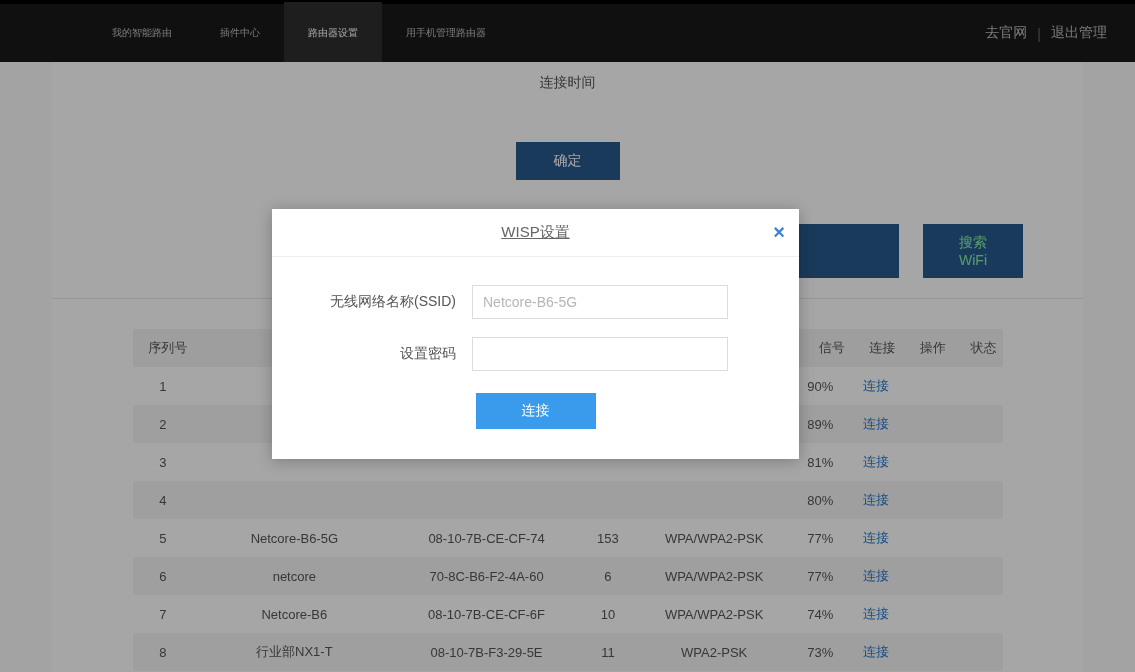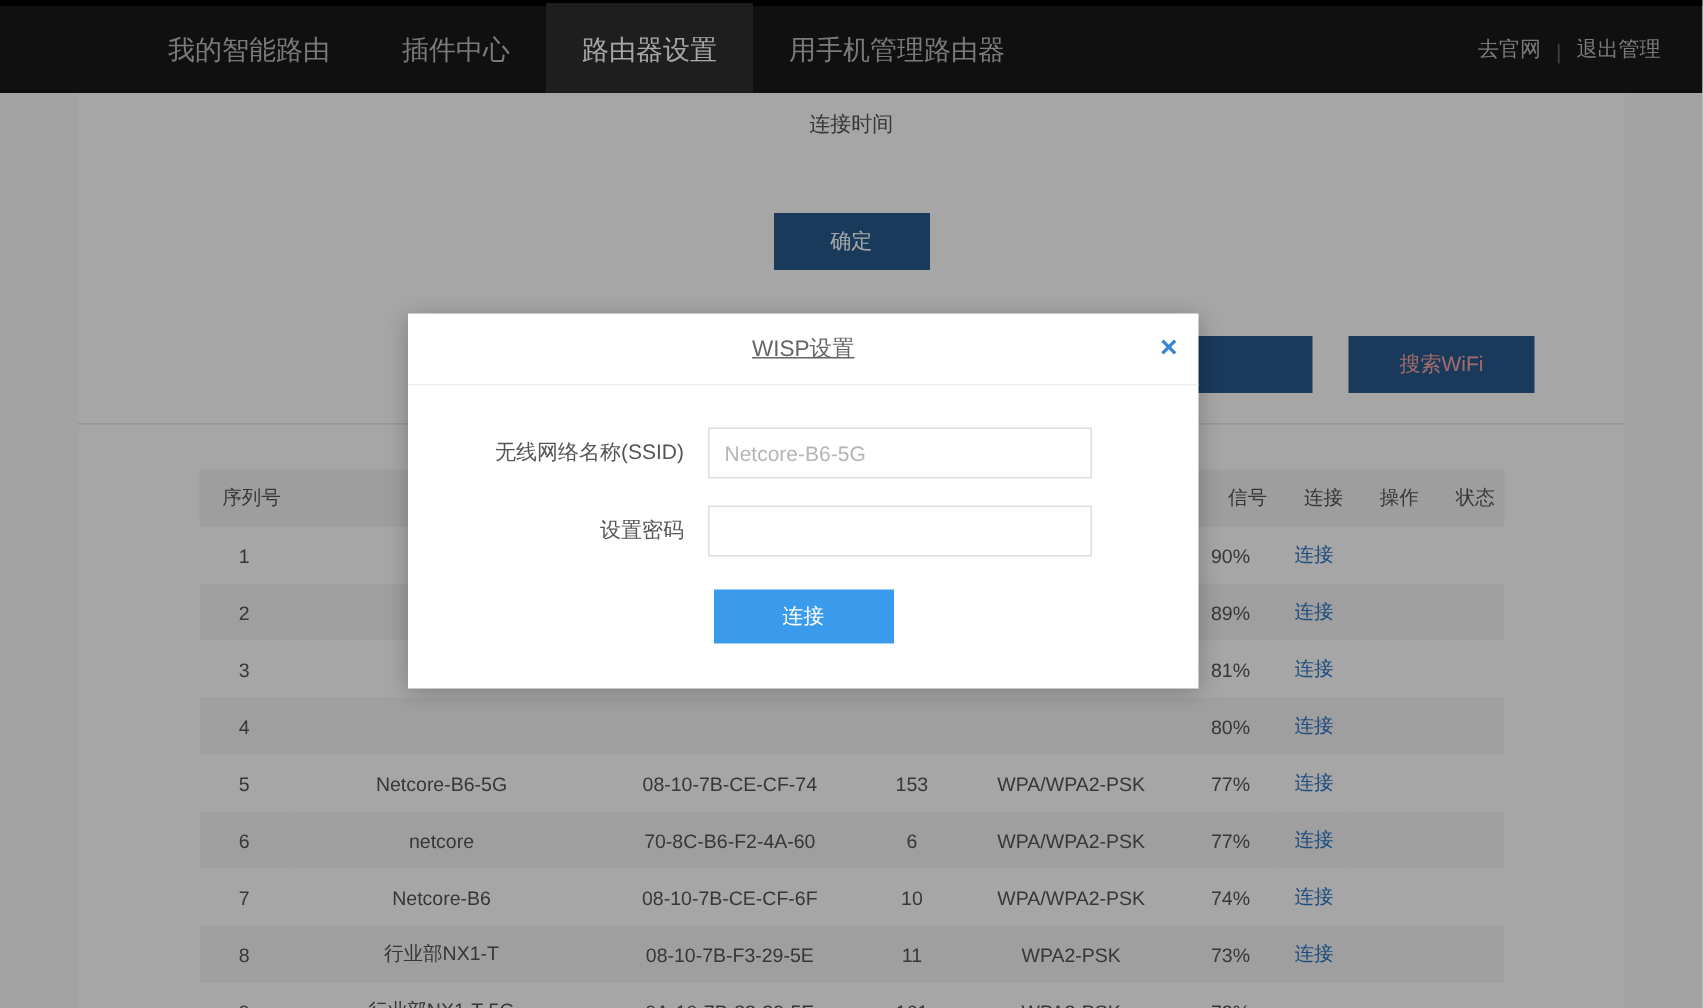--- a/index.html
+++ b/index.html
@@ -6,36 +6,36 @@
   body { font-family: "Microsoft YaHei", Arial, sans-serif; background: #fafafa; width: 1135px; height: 672px; overflow: hidden; position: relative; }
 
   .topbar { background: #1a1a1a; height: 62px; display: flex; align-items: center; padding: 0 28px 0 28px; color: #fff; border-top: 4px solid #000; }
   .logo-area { display: flex; align-items: baseline; gap: 8px; }
   .logo-main { font-size: 22px; font-weight: bold; letter-spacing: 0.5px; }
   .logo-dot { display: inline-block; width: 4px; height: 4px; background: #fff; border-radius: 50%; vertical-align: middle; margin: 0 2px 4px 2px; }
   .logo-cn { font-size: 16px; margin-left: 4px; }
   .logo-model { font-size: 18px; margin-left: 6px; letter-spacing: 1px; font-weight: 300; }
 
   .nav { display: flex; margin-left: 60px; height: 62px; }
-  .nav-item { padding: 0 24px; display: flex; align-items: center; color: #bcbcbc; font-size: 18px; cursor: pointer; }
+  .nav-item { padding: 0 24px; display: flex; align-items: center; color: #bcbcbc; font-size: 10px; cursor: pointer; }
   .nav-item.active { background: #2f2f2f; color: #fff; }
 
   .right-links { margin-left: auto; display: flex; align-items: flex-end; gap: 10px; font-size: 14px; color: #bcbcbc; }
   .right-sep { color: #666; }
   .right-link { cursor: pointer; }
 
   .page { background: #fff; margin: 0 52px; position: relative; padding-bottom: 10px; min-height: 610px; }
 
   .center-col { text-align: center; }
   .conn-label { color: #555; font-size: 14px; padding-top: 12px; }
 
   .confirm-btn { display: inline-block; margin-top: 50px; background: #285a8e; color: #fff; padding: 10px 38px; font-size: 14px; cursor: pointer; border: none; }
 
   .action-row { display: flex; justify-content: flex-end; gap: 24px; padding: 44px 60px 0 0; }
-  .act-btn { background: #285a8e; color: #fca5a5; padding: 10px 32px; font-size: 14px; border: none; cursor: pointer; width: 124px; }
+  .act-btn { background: #285a8e; color: #86efac; padding: 10px 32px; font-size: 14px; border: none; cursor: pointer; width: 100px; }
 
   .divider { border-top: 1px solid #e6e6e6; margin: 20px 0 30px 0; }
 
   .tbl { width: 870px; margin: 0 auto; border-collapse: collapse; font-size: 13px; color: #555; }
   .tbl th { font-weight: normal; padding: 10px 6px; text-align: right; background: #f3f3f3; }
   .tbl td { padding: 10px 6px; text-align: center; }
   .tbl tr.even td { background: #f5f5f5; }
   .link { color: #2e77c3; cursor: pointer; }
 
   .overlay { position: absolute; inset: 0; background: rgba(0,0,0,0.35); }

